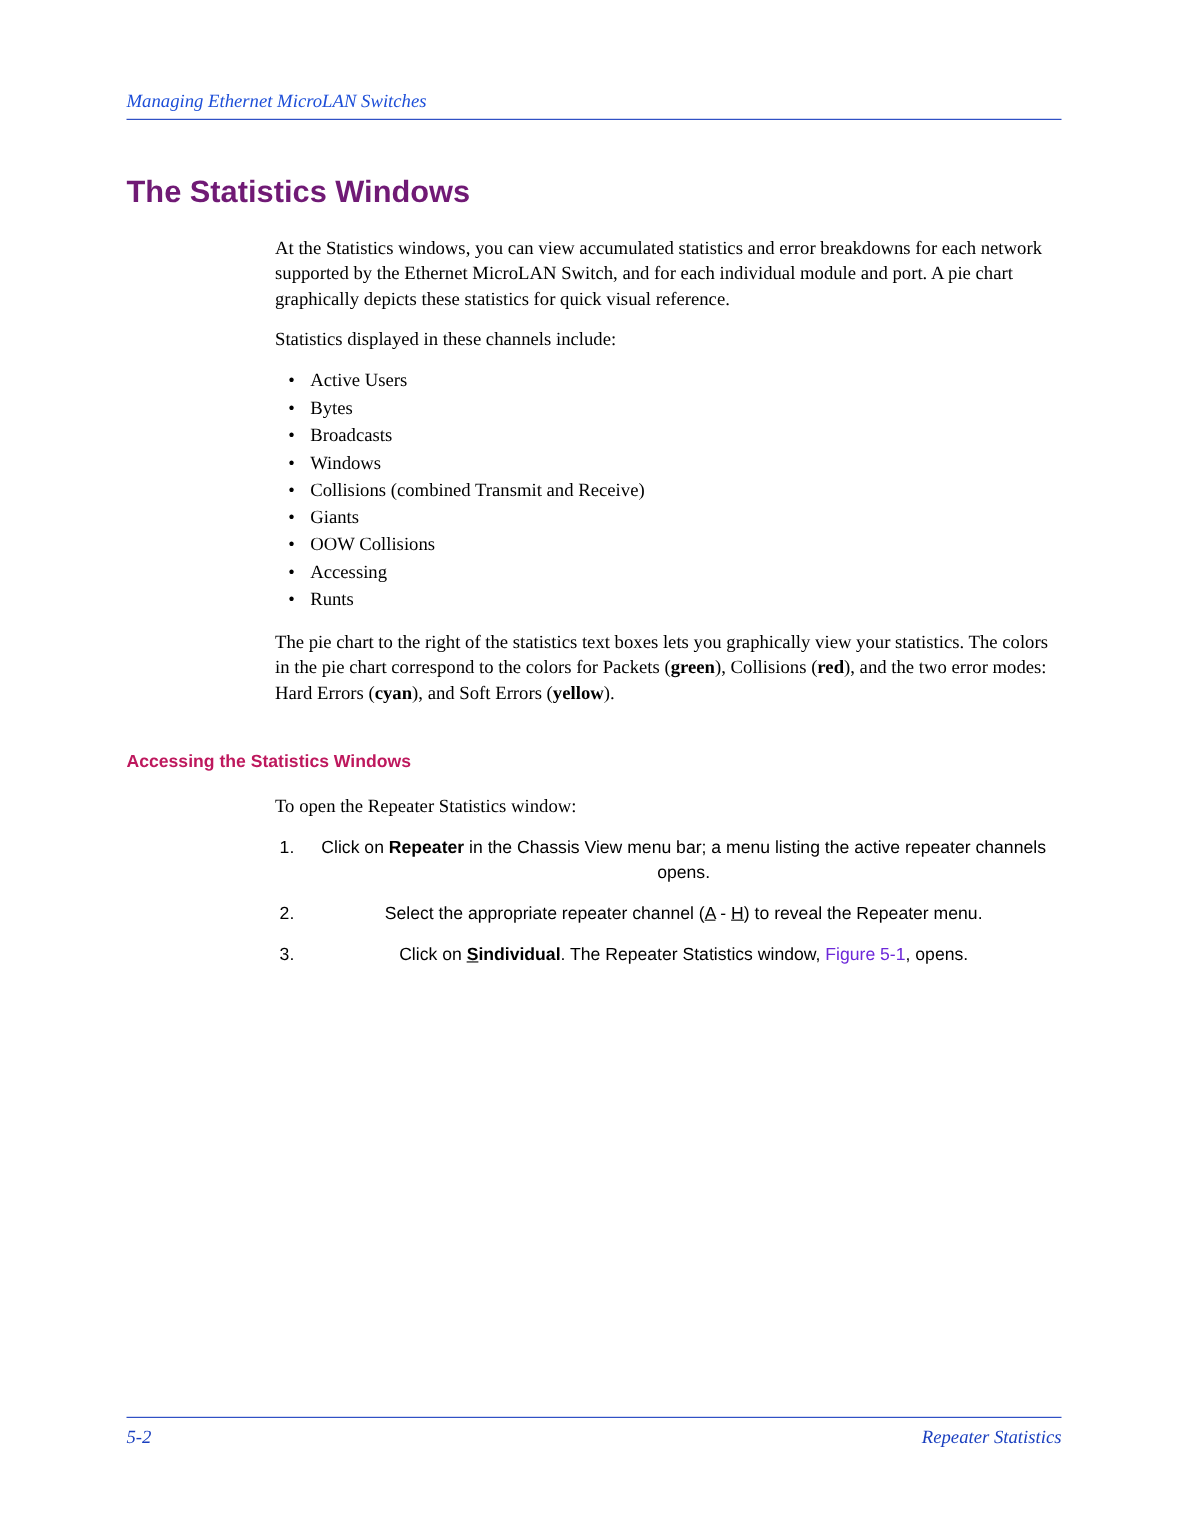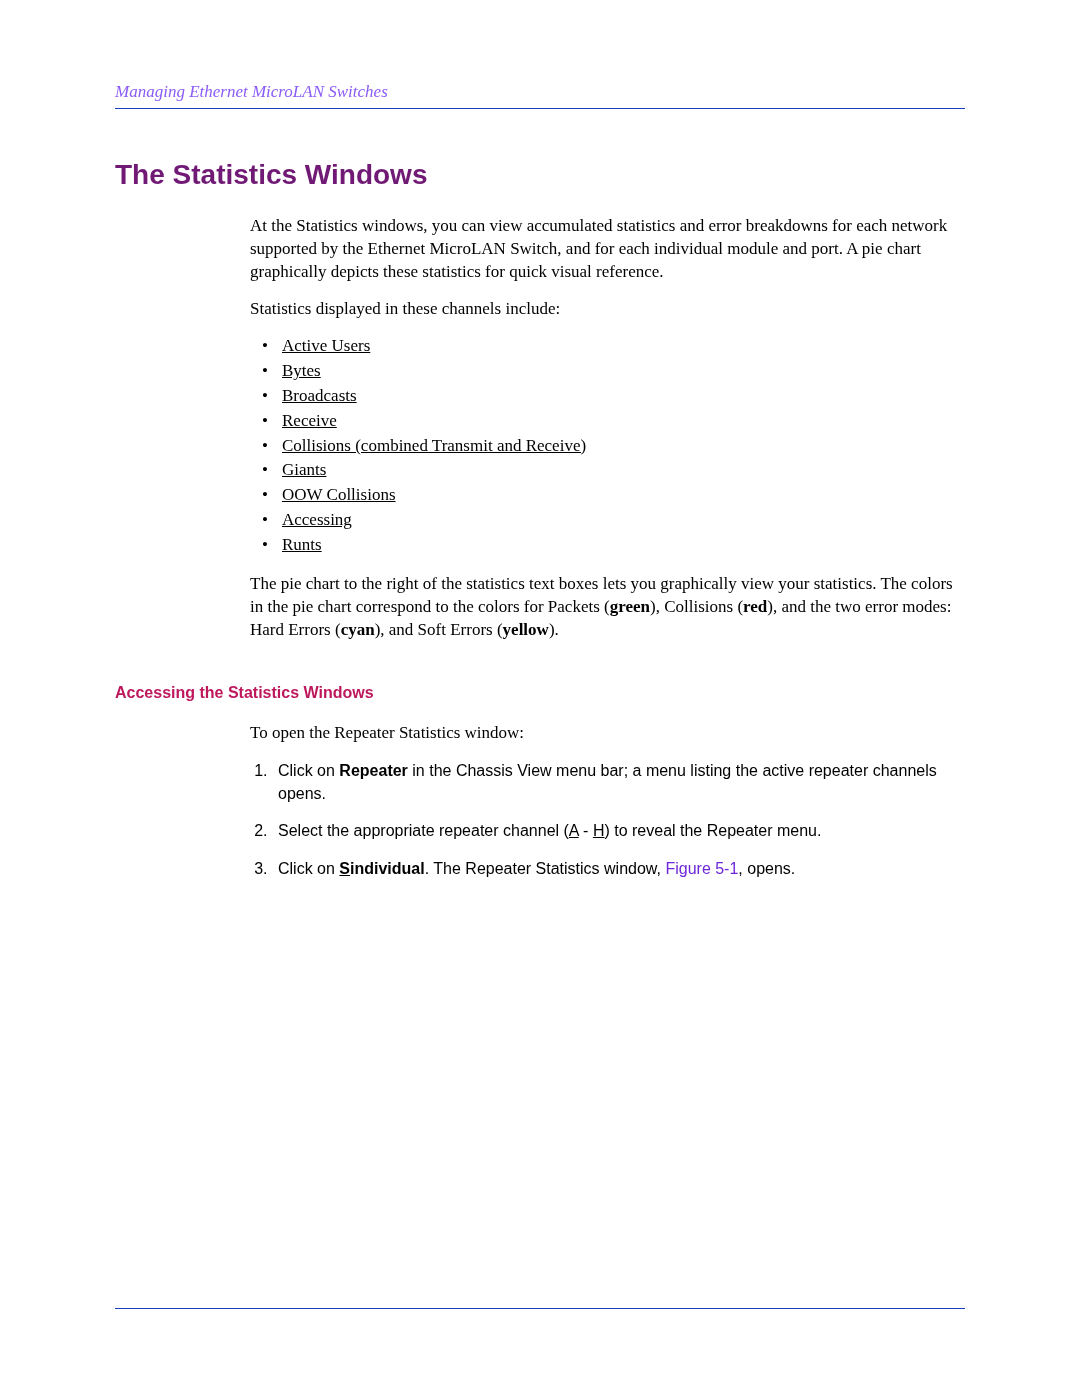--- a/index.html
+++ b/index.html
@@ -14,21 +14,21 @@
     box-sizing: border-box;
   }
   .page {
     padding: 82px 115px 0 115px;
     box-sizing: border-box;
     height: 100%;
     position: relative;
   }
   .running-head {
     font-style: italic;
-    color: #8b5cf6;
+    color: #1d4ed8;
     font-size: 17px;
     margin-bottom: 6px;
   }
   .rule {
     border: none;
     border-top: 1.5px solid #1a3fbf;
     margin: 0 0 50px 0;
   }
   h1.section-title {
     font-family: Arial, Helvetica, sans-serif;
@@ -41,21 +41,20 @@
     margin-left: 135px;
     margin-right: 0;
     font-size: 17px;
     line-height: 1.35;
   }
   .body-col p { margin: 0 0 14px 0; }
   ul.stat-list {
     margin: 0 0 16px 0;
     padding-left: 32px;
     list-style: none;
-    text-decoration: underline;
   }
   ul.stat-list li {
     position: relative;
     padding-left: 0;
     margin: 2px 0;
   }
   ul.stat-list li::before {
     content: "•";
     position: absolute;
     left: -20px;
@@ -67,21 +66,21 @@
     font-size: 16px;
     margin: 42px 0 20px 0;
   }
   ol.steps {
     margin: 0;
     padding-left: 22px;
     font-family: Arial, Helvetica, sans-serif;
     font-size: 16px;
     line-height: 1.45;
   }
-  ol.steps li { margin-bottom: 14px; padding-left: 6px; }
+  ol.steps li { margin-bottom: 14px; padding-left: 6px; text-align: center; }
   .b { font-weight: bold; }
   .u { text-decoration: underline; }
   .figref { color: #6d28d9; }
   .footer {
     position: absolute;
     left: 115px;
     right: 115px;
     bottom: 80px;
   }
   .footer .rule2 {
@@ -108,21 +107,21 @@
   <h1 class="section-title">The Statistics Windows</h1>
 
   <div class="body-col">
     <p>At the Statistics windows, you can view accumulated statistics and error breakdowns for each network supported by the Ethernet MicroLAN Switch, and for each individual module and port. A pie chart graphically depicts these statistics for quick visual reference.</p>
     <p>Statistics displayed in these channels include:</p>
 
     <ul class="stat-list">
       <li>Active Users</li>
       <li>Bytes</li>
       <li>Broadcasts</li>
-      <li>Receive</li>
+      <li>Windows</li>
       <li>Collisions (combined Transmit and Receive)</li>
       <li>Giants</li>
       <li>OOW Collisions</li>
       <li>Accessing</li>
       <li>Runts</li>
     </ul>
 
     <p>
       <span>The pie chart to the right of the statistics text boxes lets you graphically view your statistics. The colors in the pie chart correspond to the colors for Packets (</span><span class="b">green</span><span>), Collisions (</span><span class="b">red</span><span>), and the two error modes: Hard Errors (</span><span class="b">cyan</span><span>), and Soft Errors (</span><span class="b">yellow</span><span>).</span>
     </p>
@@ -141,15 +140,19 @@
         <span>Select the appropriate repeater channel (</span><span class="u">A</span><span> - </span><span class="u">H</span><span>) to reveal the Repeater menu.</span>
       </li>
       <li>
         <span>Click on </span><span class="b"><span class="u">S</span><span>individual</span></span><span>. The Repeater Statistics window, </span><span class="figref">Figure 5-1</span><span>, opens.</span>
       </li>
     </ol>
   </div>
 
   <div class="footer">
     <hr class="rule2">
+    <div class="footer-row">
+      <span>5-2</span>
+      <span>Repeater Statistics</span>
+    </div>
   </div>
 
 </div>
 
 </body></html>

